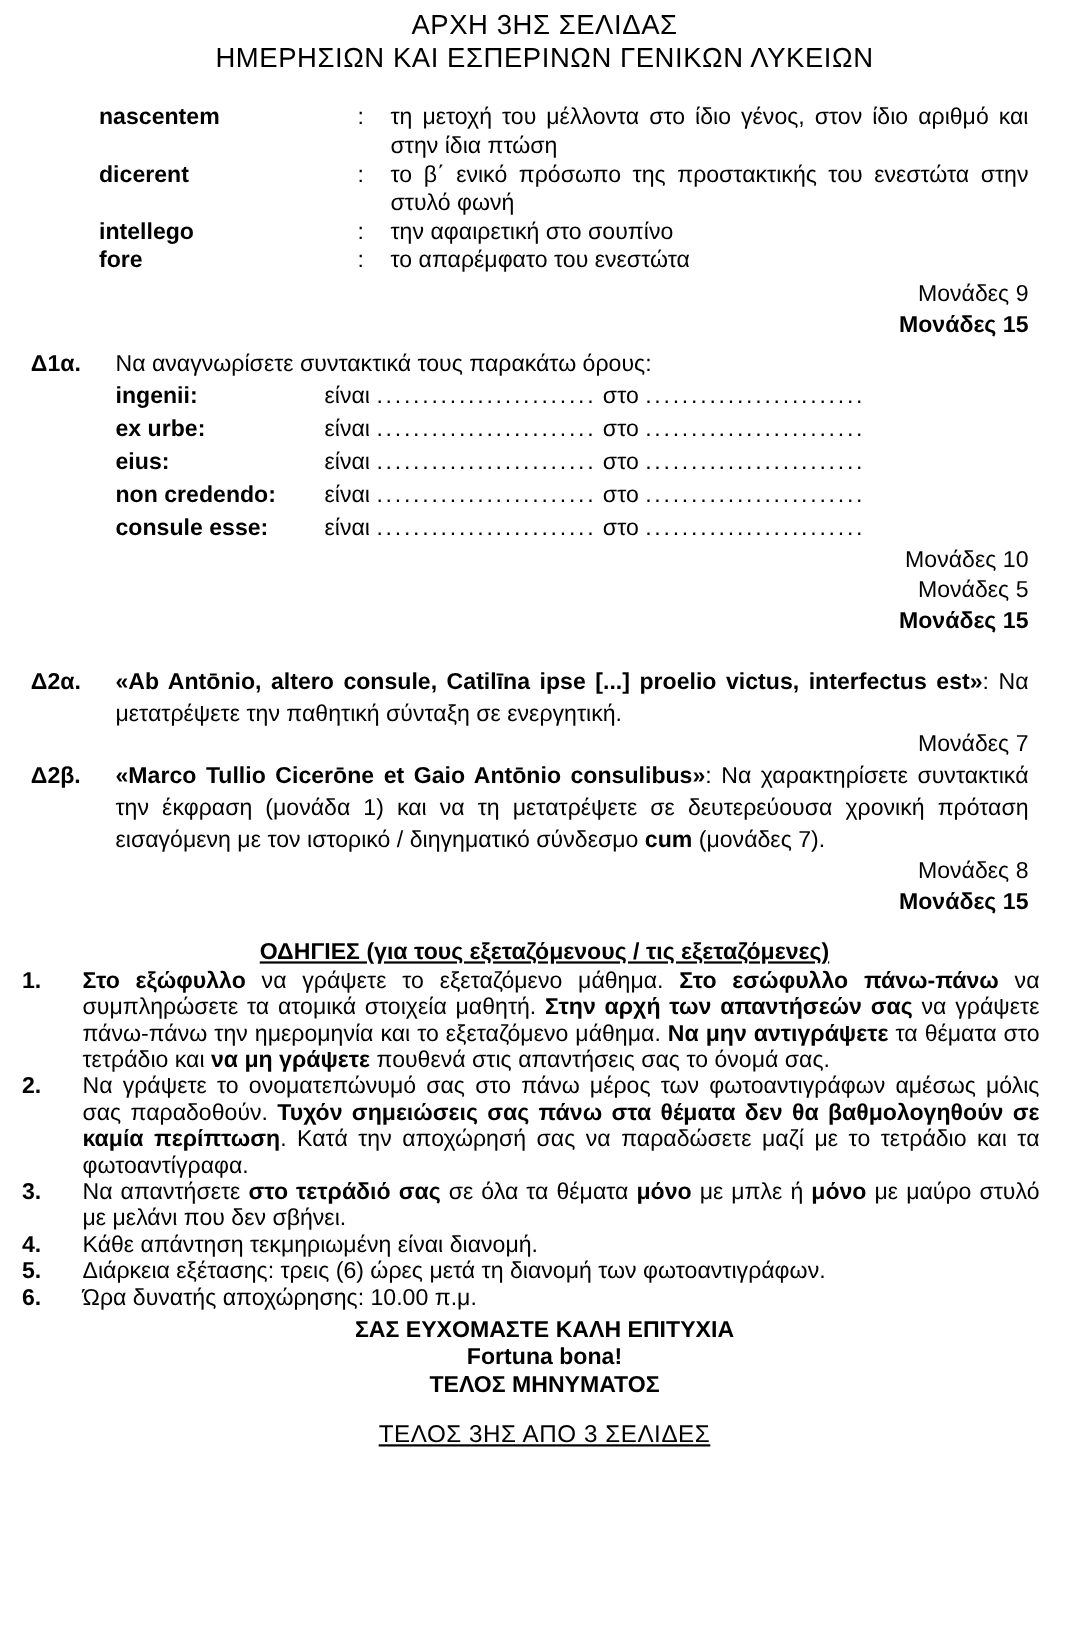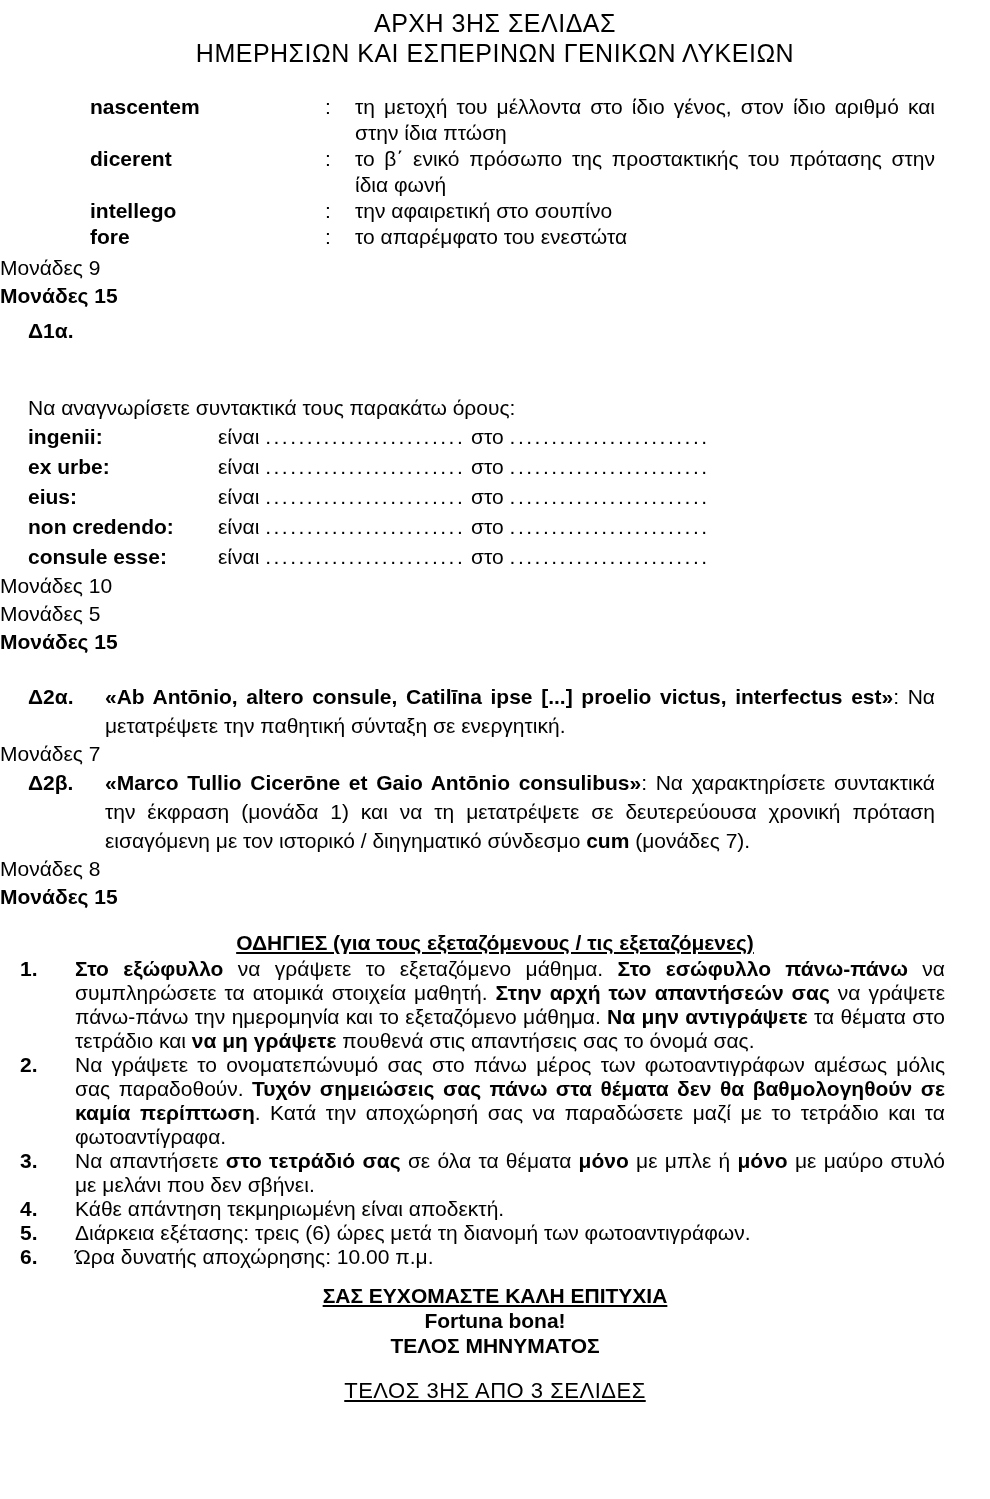--- a/index.html
+++ b/index.html
@@ -15,49 +15,49 @@
   .page-header { padding-top: 8px; font-size: 25px; line-height: 30px; letter-spacing: .5px; }
 
   
   .defs { margin: 26px 55px 0 90px; }
   .def-row { display: flex; }
   .def-term { width: 235px; flex: 0 0 235px; font-weight: bold; line-height: 26px; }
   .def-colon { width: 30px; flex: 0 0 30px; line-height: 26px; }
   .def-text { flex: 1; text-align: justify; line-height: 26px; }
 
   
-  .marks { text-align: left; margin-right: 55px; line-height: 28px; }
+  .marks { text-align: right; margin-right: 55px; line-height: 28px; }
   .marks.bold { font-weight: bold; }
   .marks.mt { margin-top: 4px; }
 
   
   .sec { display: flex; margin: 0 55px 0 28px; }
   .sec-label { width: 77px; flex: 0 0 77px; font-weight: bold; line-height: 29px; }
   .sec-body { flex: 1; text-align: justify; line-height: 29px; }
   .sec-intro { text-align: left; }
 
   .fill-row { display: flex; line-height: 30px; }
   .fill-term { width: 190px; flex: 0 0 190px; font-weight: bold; }
   .fill-line { white-space: nowrap; }
   .dots { letter-spacing: 2.5px; }
 
-  .gap6  { margin-top: 6px; flex-direction: column; }
+  .gap6  { margin-top: 6px; }
   .gap12 { margin-top: 12px; }
   .gap16 { }
   .gap26 { margin-top: 26px; }
 
   
   .inst-heading { margin-top: 18px; font-weight: bold; text-decoration: underline; line-height: 28px; }
   .inst-row { display: flex; margin: 0 45px 0 20px; }
   .inst-num { width: 55px; flex: 0 0 55px; font-weight: bold; line-height: 24px; }
   .inst-text { flex: 1; text-align: justify; line-height: 24px; }
 
   
   .footer-line { font-weight: bold; line-height: 25px; }
-  .footer-line.first { margin-top: 14px; text-decoration: underline; }
+  .footer-line.first { margin-top: 4px; }
   .end-page { margin-top: 20px; text-decoration: underline; line-height: 26px; letter-spacing: .5px; font-size: 22px; }
 </style>
 </head>
 <body>
 
 <div>
 
   <div class="page-header center">
     <div>ΑΡΧΗ 3ΗΣ ΣΕΛΙΔΑΣ</div>
     <div>ΗΜΕΡΗΣΙΩΝ ΚΑΙ ΕΣΠΕΡΙΝΩΝ ΓΕΝΙΚΩΝ ΛΥΚΕΙΩΝ</div>
@@ -65,21 +65,21 @@
 
   <div class="defs">
     <div class="def-row">
       <span class="def-term">nascentem</span>
       <span class="def-colon">:</span>
       <span class="def-text">τη μετοχή του μέλλοντα στο ίδιο γένος, στον ίδιο αριθμό και στην ίδια πτώση</span>
     </div>
     <div class="def-row">
       <span class="def-term">dicerent</span>
       <span class="def-colon">:</span>
-      <span class="def-text">το β΄ ενικό πρόσωπο της προστακτικής του πρότασης στην ίδια φωνή</span>
+      <span class="def-text">το β΄ ενικό πρόσωπο της προστακτικής του ενεστώτα στην στυλό φωνή</span>
     </div>
     <div class="def-row">
       <span class="def-term">intellego</span>
       <span class="def-colon">:</span>
       <span class="def-text">την αφαιρετική στο σουπίνο</span>
     </div>
     <div class="def-row">
       <span class="def-term">fore</span>
       <span class="def-colon">:</span>
       <span class="def-text">το απαρέμφατο του ενεστώτα</span>
@@ -143,21 +143,21 @@
     <div class="inst-row">
       <span class="inst-num">2.</span>
       <div class="inst-text"><span>Να γράψετε το ονοματεπώνυμό σας στο πάνω μέρος των φωτοαντιγράφων αμέσως μόλις σας παραδοθούν. </span><b>Τυχόν σημειώσεις σας πάνω στα θέματα δεν θα βαθμολογηθούν σε καμία περίπτωση</b><span>. Κατά την αποχώρησή σας να παραδώσετε μαζί με το τετράδιο και τα φωτοαντίγραφα.</span></div>
     </div>
     <div class="inst-row">
       <span class="inst-num">3.</span>
       <div class="inst-text"><span>Να απαντήσετε </span><b>στο τετράδιό σας</b><span> σε όλα τα θέματα </span><b>μόνο</b><span> με μπλε ή </span><b>μόνο</b><span> με μαύρο στυλό με μελάνι που δεν σβήνει.</span></div>
     </div>
     <div class="inst-row">
       <span class="inst-num">4.</span>
-      <div class="inst-text"><span>Κάθε απάντηση τεκμηριωμένη είναι αποδεκτή.</span></div>
+      <div class="inst-text"><span>Κάθε απάντηση τεκμηριωμένη είναι διανομή.</span></div>
     </div>
     <div class="inst-row">
       <span class="inst-num">5.</span>
       <div class="inst-text"><span>Διάρκεια εξέτασης: τρεις (6) ώρες μετά τη διανομή των φωτοαντιγράφων.</span></div>
     </div>
     <div class="inst-row">
       <span class="inst-num">6.</span>
       <div class="inst-text"><span>Ώρα δυνατής αποχώρησης: 10.00 π.μ.</span></div>
     </div>
   </div>

